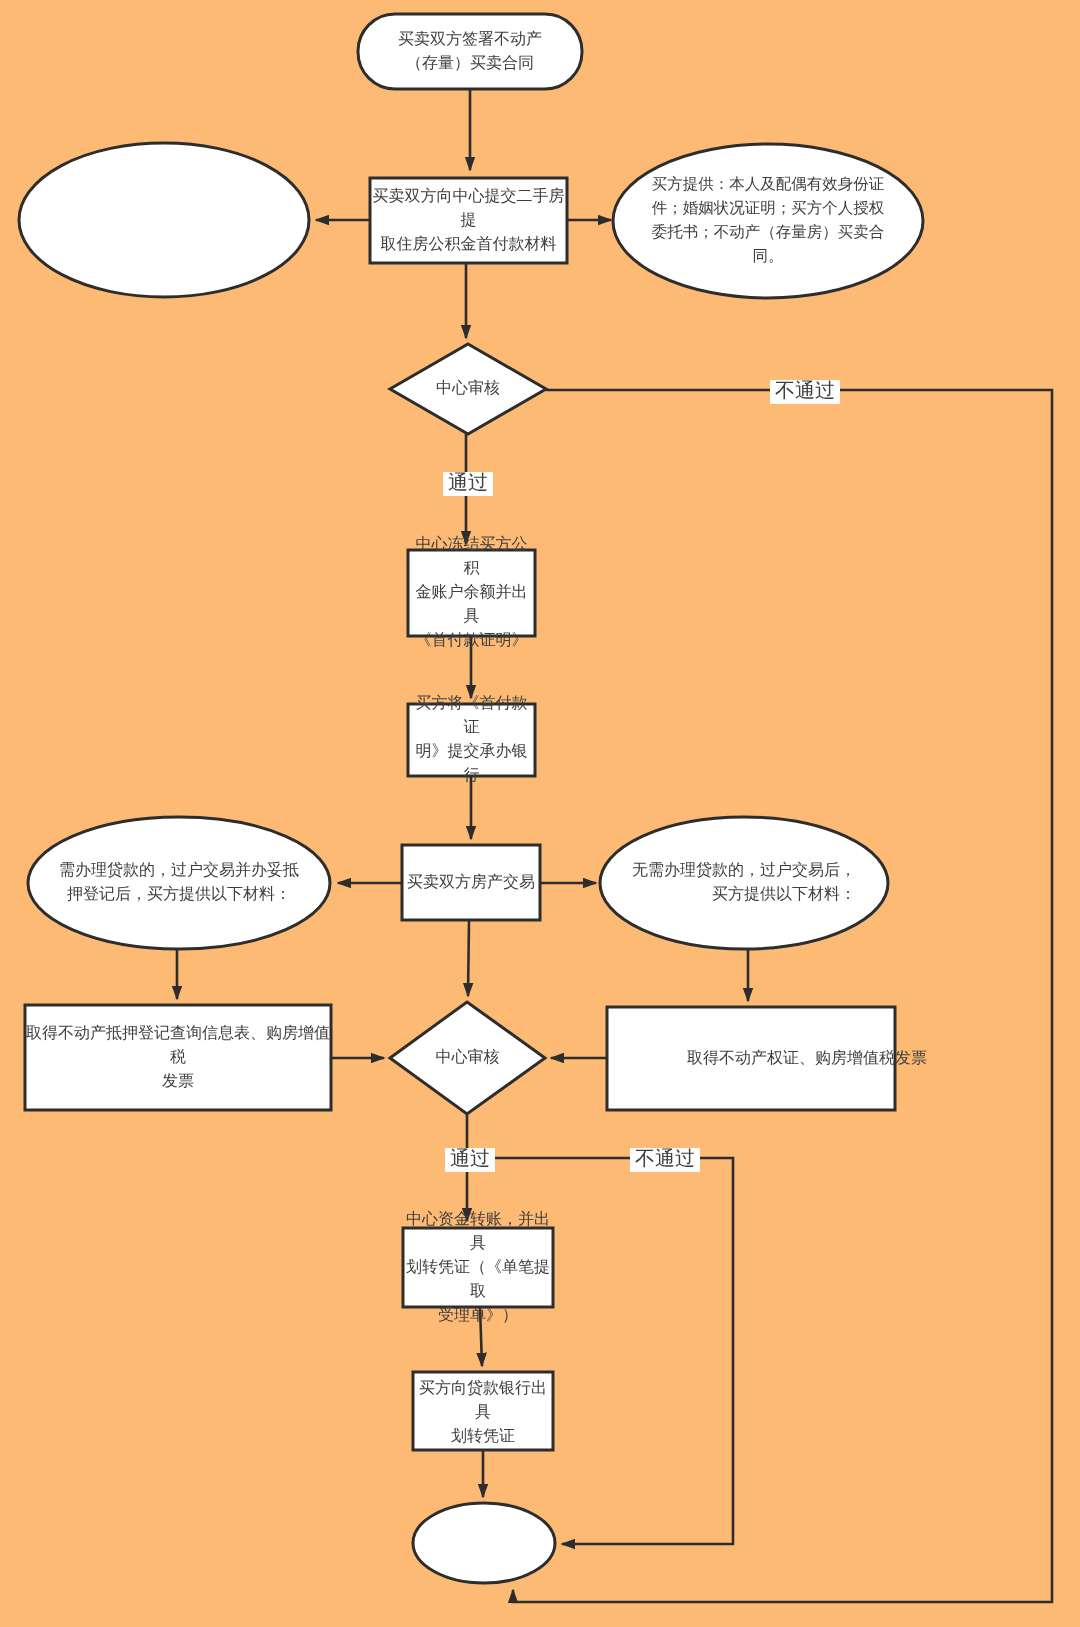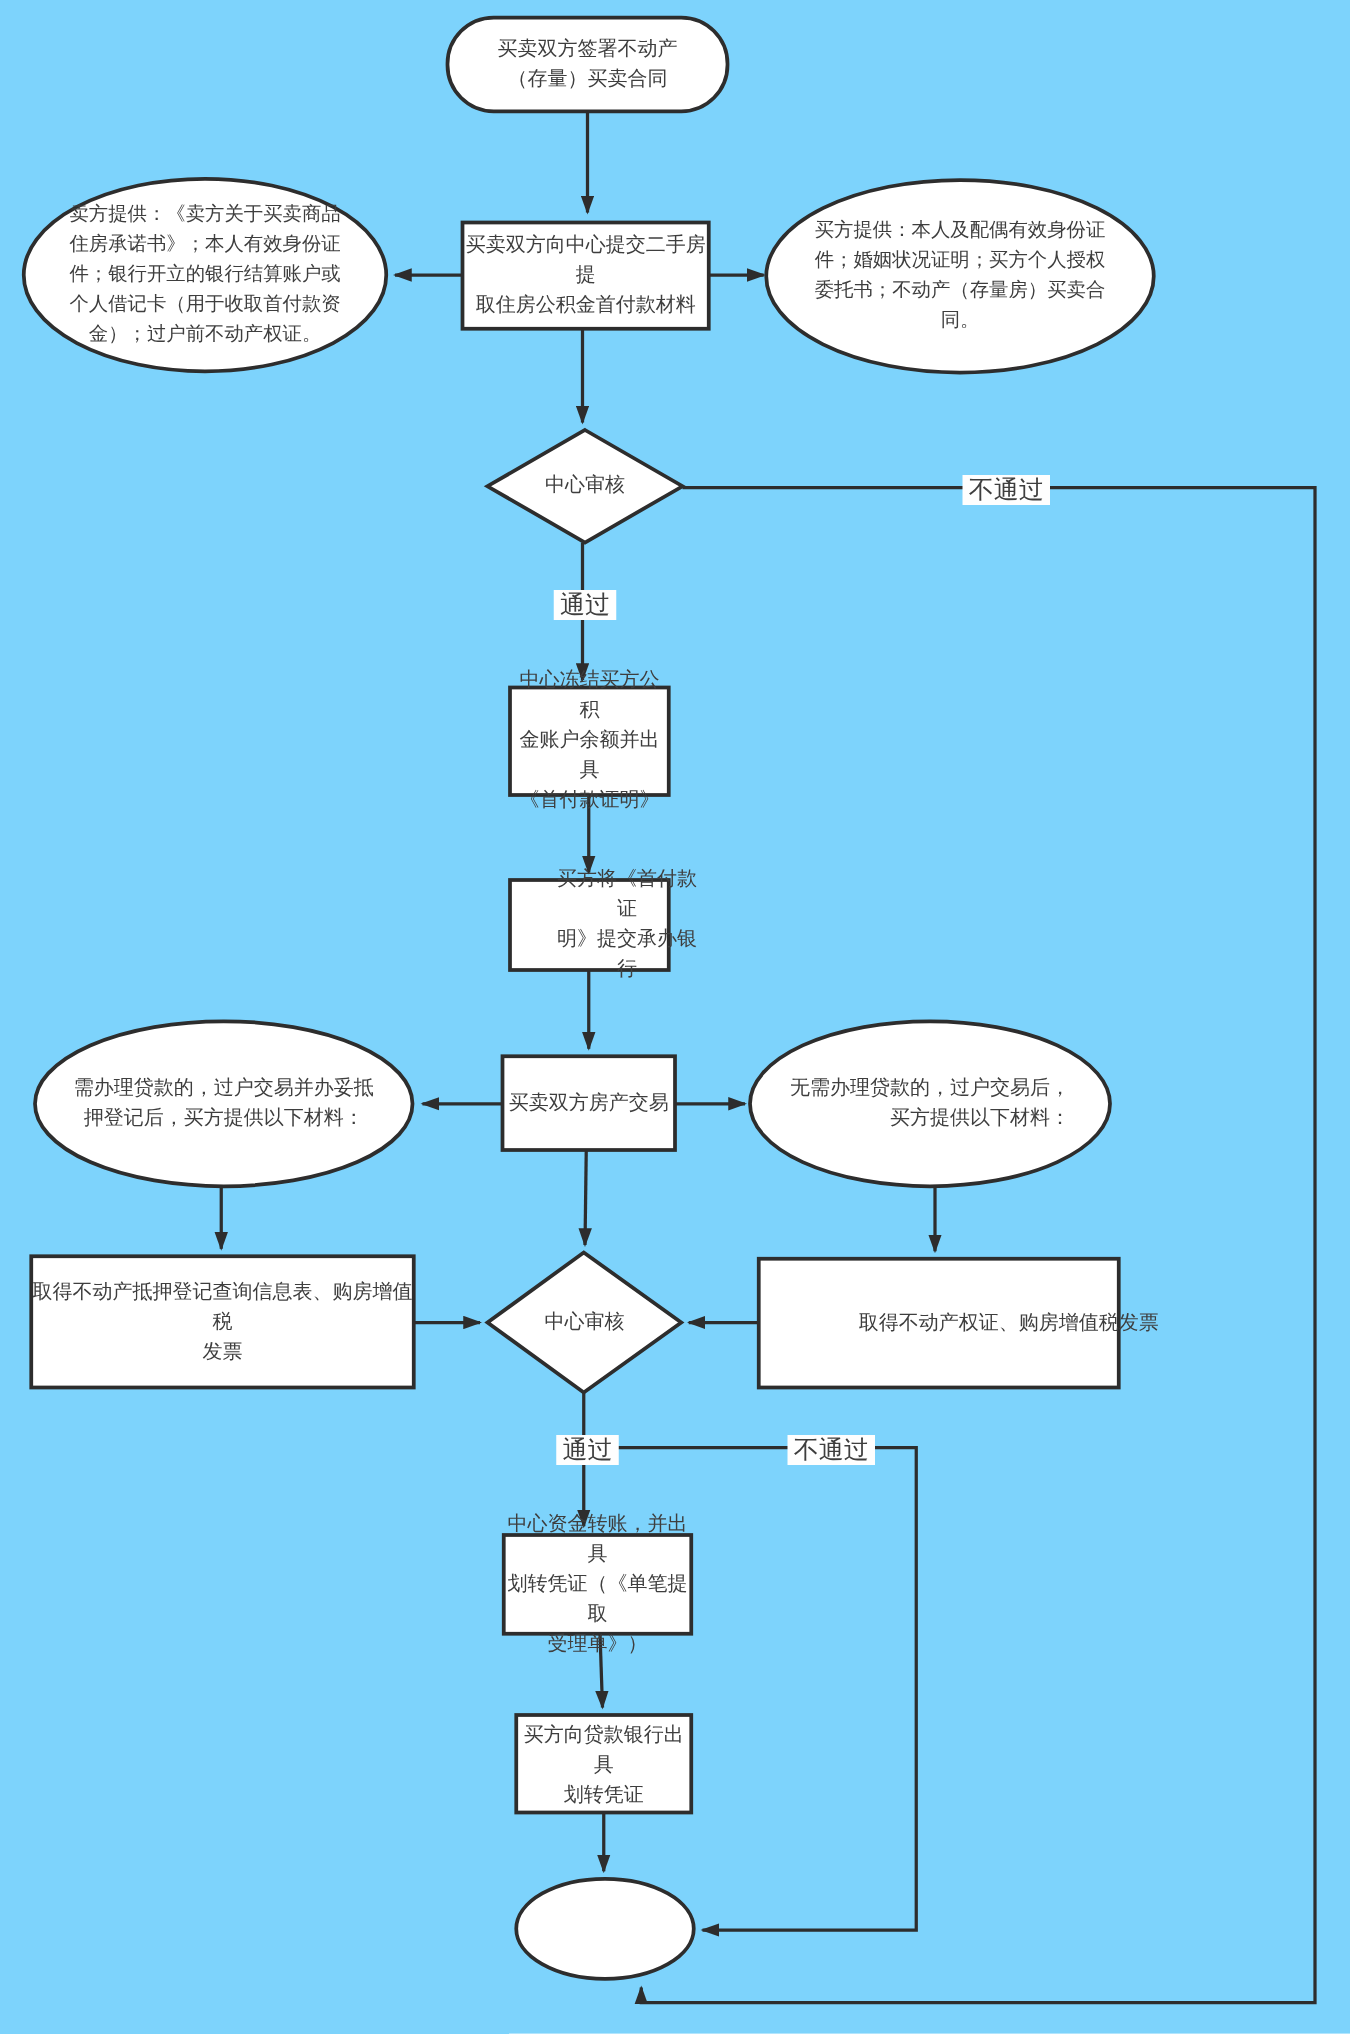--- a/index.html
+++ b/index.html
@@ -1,20 +1,20 @@
 <!DOCTYPE html>
 <html><head>
 <meta charset="utf-8">
 <style>
   html,body{margin:0;padding:0;background:#ffffff;}
   .canvas{
     position:relative;
     width:1080px;height:1627px;
-    background:#7dd3fc;
-    font-family:Liberation Serif, serif;
+    background:#fdba74;
+    font-family:Liberation Mono, monospace;
     color:#3e3e3e;
     overflow:hidden;
   }
   .gfx{position:absolute;left:0;top:0;width:1080px;height:1627px;}
   .label{
     position:absolute;
     display:flex;align-items:center;justify-content:center;
     text-align:center;
     white-space:pre-line;
     font-size:16px;line-height:1.5;
@@ -81,41 +81,36 @@
       <polygon points="467,1002 545,1058 467,1114 390,1058"></polygon>
       <rect x="403" y="1228" width="150" height="79"></rect>
       <rect x="413" y="1372" width="140" height="78"></rect>
       <ellipse cx="484" cy="1543" rx="71" ry="40"></ellipse>
     </g>
   </svg>
 
   <div class="label" style="left:358px;top:14px;width:224px;height:75px;">买卖双方签署不动产
 （存量）买卖合同</div>
 
-  <div class="label small" style="left:19px;top:143px;width:290px;height:154px;">卖方提供：《卖方关于买卖商品
-住房承诺书》；本人有效身份证
-件；银行开立的银行结算账户或
-个人借记卡（用于收取首付款资
-金）；过户前不动产权证。</div>
 
   <div class="label" style="left:370px;top:178px;width:197px;height:85px;">买卖双方向中心提交二手房提
 取住房公积金首付款材料</div>
 
   <div class="label small" style="left:613px;top:144px;width:310px;height:154px;">买方提供：本人及配偶有效身份证
 件；婚姻状况证明；买方个人授权
 委托书；不动产（存量房）买卖合
 同。</div>
 
   <div class="label" style="left:390px;top:344px;width:156px;height:90px;">中心审核</div>
 
   <div class="label" style="left:408px;top:550px;width:127px;height:86px;">中心冻结买方公积
 金账户余额并出具
 《首付款证明》</div>
 
-  <div class="label" style="left:408px;top:704px;width:127px;height:72px;padding-left:30px;">买方将《首付款证
+  <div class="label" style="left:408px;top:704px;width:127px;height:72px;">买方将《首付款证
 明》提交承办银行</div>
 
   <div class="label" style="left:402px;top:845px;width:138px;height:75px;">买卖双方房产交易</div>
 
   <div class="label" style="left:28px;top:817px;width:302px;height:132px;">需办理贷款的，过户交易并办妥抵
 押登记后，买方提供以下材料：</div>
 
   <div class="label" style="left:600px;top:817px;width:288px;height:132px;text-align:right;">无需办理贷款的，过户交易后，
 买方提供以下材料：</div>
 

